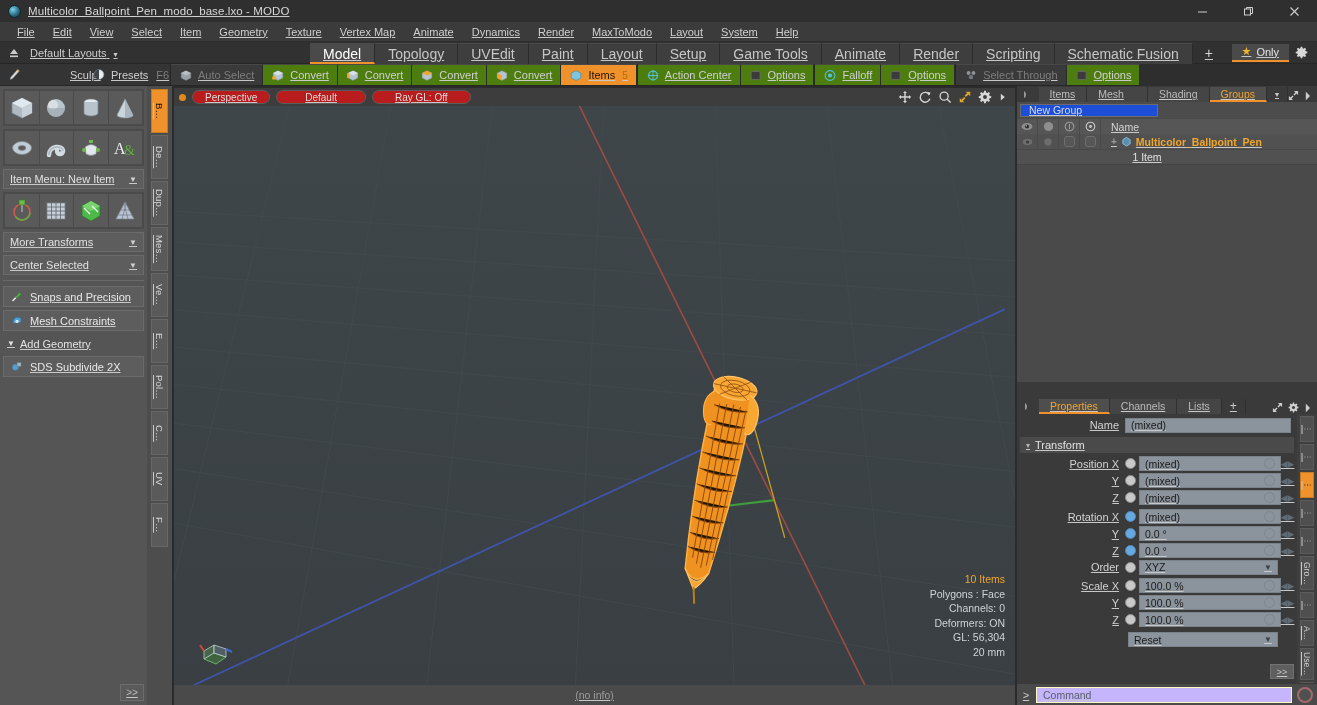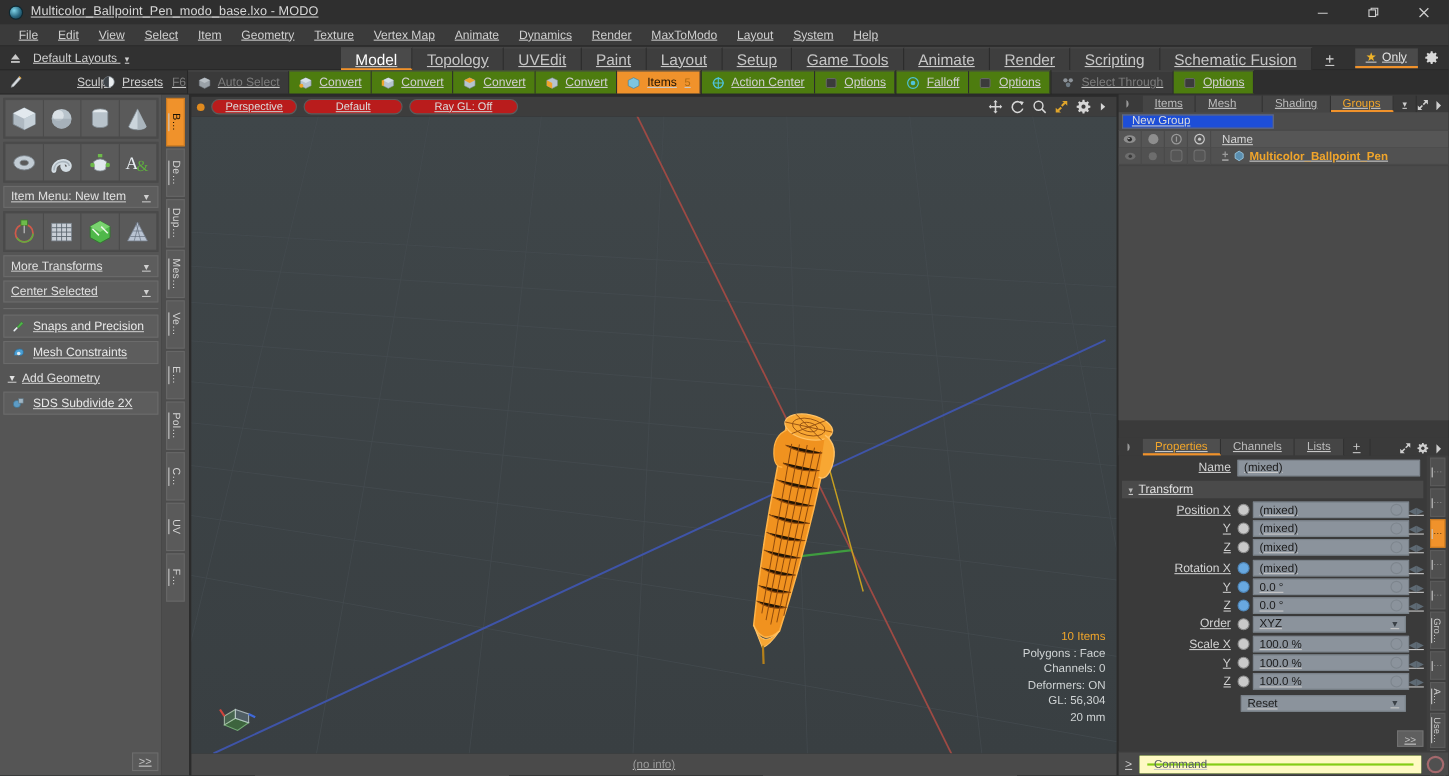--- a/index.html
+++ b/index.html
@@ -169,21 +169,21 @@
      align-items:center; padding-top:2px; gap:2px; flex:none; }
   .rvtab { width:14px; min-height:26px; background:#4f4f4f; border:1px solid #5b5b5b;
      display:flex; align-items:center; justify-content:center; }
   .rvtab span { writing-mode:vertical-rl; font-size:8.5px; color:#cfcfcf; }
   .rvtab.act { background:#f0922b; border-color:#c87a22; }
   .rvtab .dots { writing-mode:vertical-rl; font-size:8px; color:#9a9a9a; letter-spacing:1px; }
 
   .cmdbar { height:22px; background:#4a4a4a; display:flex; align-items:center; gap:5px;
      padding:0 4px; flex:none; border-top:1px solid #3a3a3a; }
   .cmd-gt { font-size:11px; color:#cfcfcf; width:10px; text-align:center; }
-  .cmd-input { flex:1; height:16px; background:#84cc16; border:7px solid #fef9c3;
+  .cmd-input { flex:1; height:16px; background:#c4b5fd; border:1px solid #fef9c3;
      display:flex; align-items:center; padding:0 6px; font-size:10.5px; color:#5a6068; }
   .cmd-ico { width:16px;height:16px;border-radius:50%;border:2px solid #a4696d;background:#505050; }
 </style>
 </head>
 <body>
 
 <div class="app">
 
   <div class="titlebar">
     <div class="title-logo"></div>
@@ -776,20 +776,21 @@
                 <div class="chk"></div>
               </div>
             <div class="itemname">
               <span style="color:#9a9a9a;font-size:10px;">+</span>
               <svg width="11" height="11" viewBox="0 0 12 12">
                   <path d="M2 4 L6 1.5 L10 4 L10 8.5 L6 11 L2 8.5 Z" fill="#5b8fb0" stroke="#9fd0e8" stroke-width=".8"></path>
                 </svg>
               <span>Multicolor_Ballpoint_Pen</span>
             </div>
           </div>
+          <div class="sub-line">1 Item</div>
           <div class="list-fill"></div>
         </div>
       </div>
 
       <div class="rp-bottom">
         <div class="rp-tabs">
           <div class="rp-circ">
             <svg width="9" height="9" viewBox="0 0 9 9">
                 <path d="M1 1 A4 4 0 0 1 1 8 Z" fill="#9a9a9a"></path>
               </svg>

